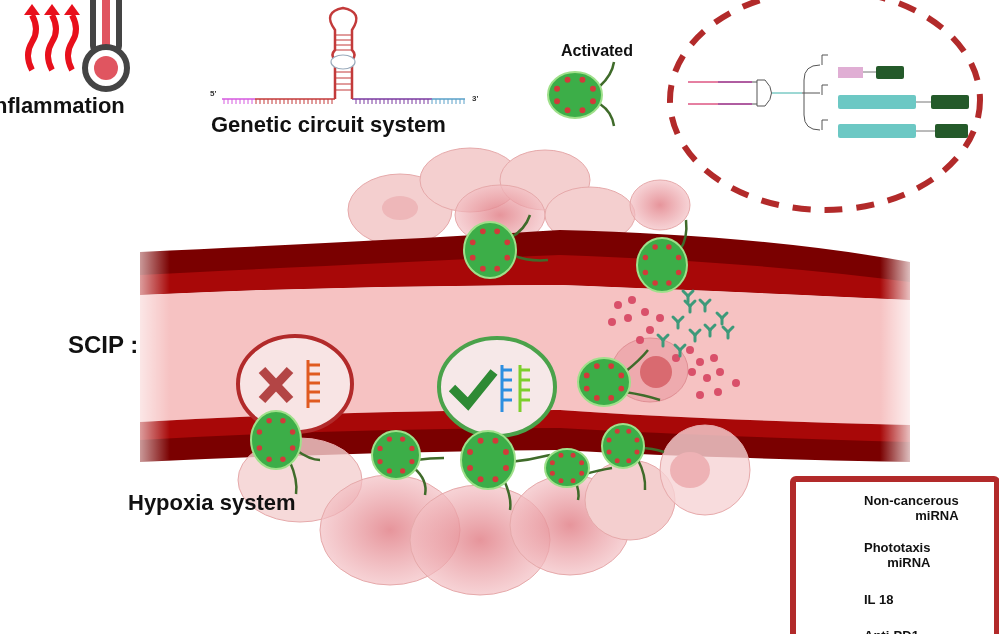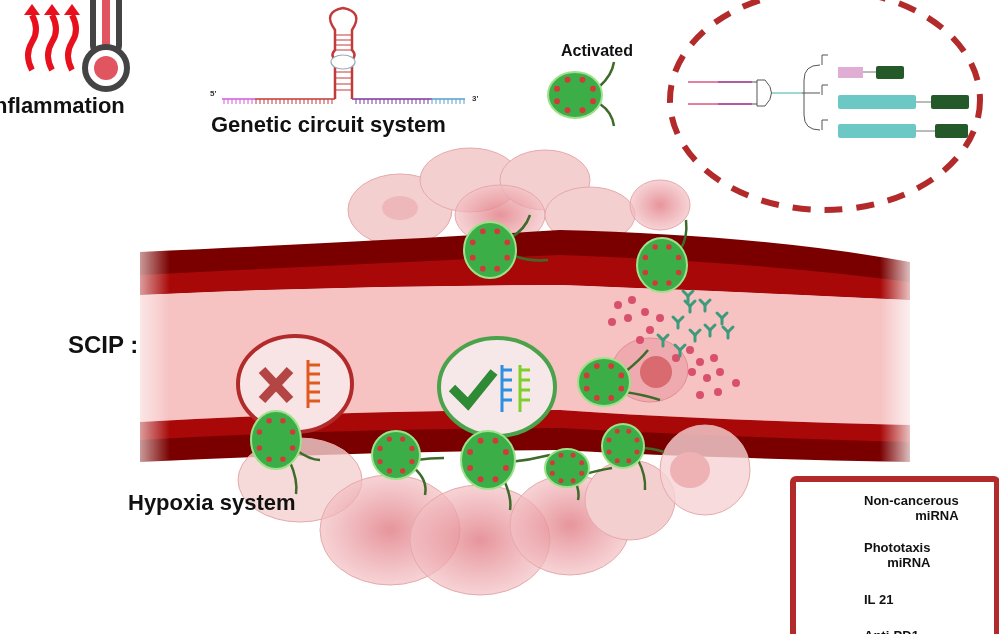--- a/index.html
+++ b/index.html
@@ -472,15 +472,15 @@
 
 <div class="abs legend">
   <div class="leg-text" style="top:11px">
     <div>Non-cancerous</div>
     <div>miRNA</div>
   </div>
   <div class="leg-text" style="top:58px">
     <div>Phototaxis</div>
     <div>miRNA</div>
   </div>
-  <div class="leg-text" style="top:110px">IL 21</div>
+  <div class="leg-text" style="top:110px">IL 18</div>
   <div class="leg-text" style="top:146px">Anti-PD1</div>
 </div>
 
 </body></html>

